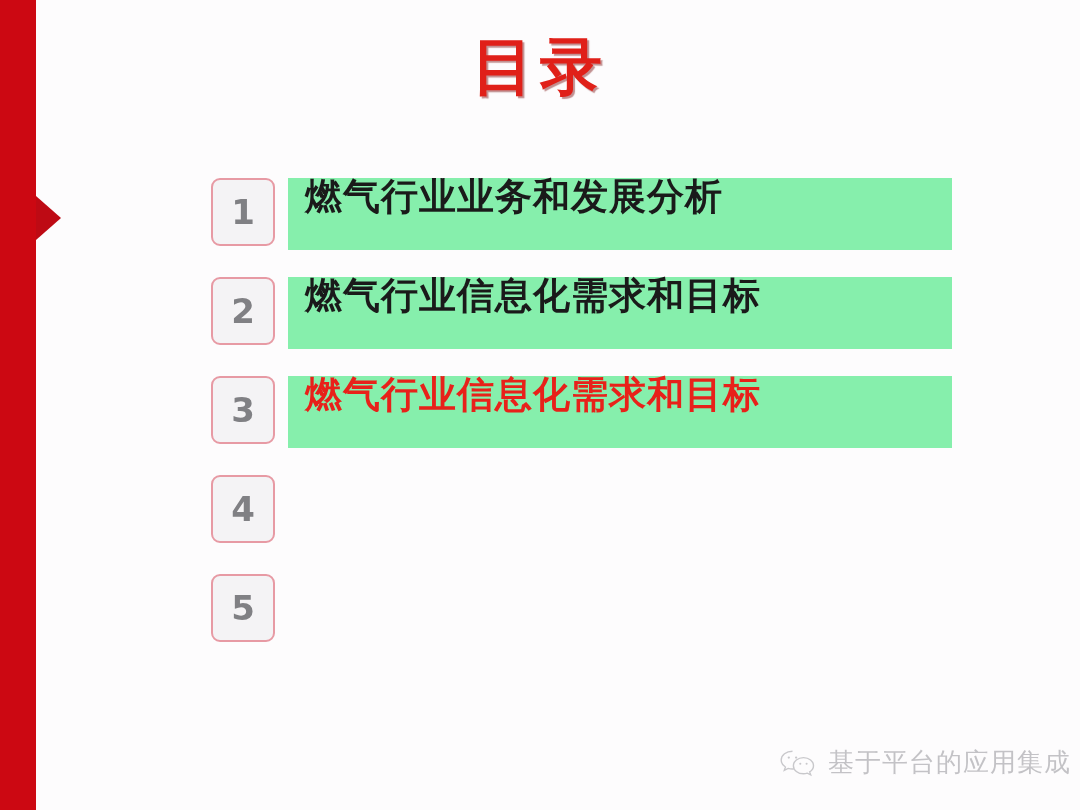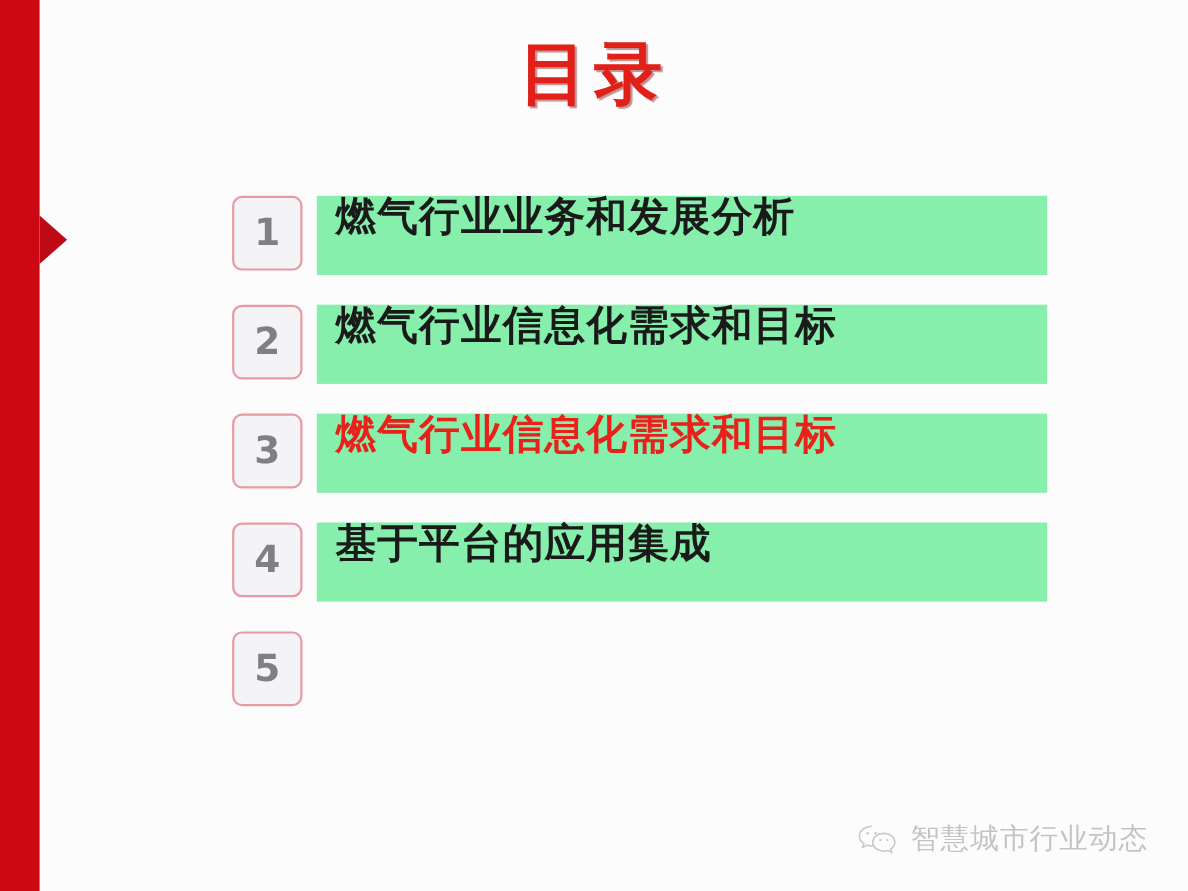--- a/index.html
+++ b/index.html
@@ -172,23 +172,20 @@
       <span class="toc-number">3</span>
     </div>
     <div class="toc-panel">
       <span class="toc-label">燃气行业信息化需求和目标</span>
     </div>
   </div>
 
   <div class="toc-item" id="toc-item-4">
     <div class="toc-number-box">
       <span class="toc-number">4</span>
-    </div>
-    <div class="toc-panel">
-      <span class="toc-label">基于平台的应用集成</span>
     </div>
   </div>
 
   <div class="toc-item" id="toc-item-5">
     <div class="toc-number-box">
       <span class="toc-number">5</span>
     </div>
   </div>
 
 </div>
@@ -199,14 +196,14 @@
       <path d="M14.5 3.2C8.2 3.2 3.2 7.2 3.2 12.1c0 2.8 1.6 5.3 4.2 6.9l-1.1 3.3 3.8-1.9c1.4 0.4 2.9 0.6 4.4 0.6 0.5 0 1 0 1.5-0.1"></path>
       <path d="M25.5 9.6c-5.6 0-10.1 3.6-10.1 8.1 0 4.5 4.5 8.1 10.1 8.1 1.3 0 2.6-0.2 3.8-0.6l3.4 1.7-1-3c2.3-1.5 3.8-3.7 3.8-6.2 0-4.5-4.5-8.1-10-8.1z"></path>
     </g>
     <g fill="#8A8A90">
       <circle cx="10.8" cy="9.6" r="1.15"></circle>
       <circle cx="18.1" cy="9.6" r="1.15"></circle>
       <circle cx="22.3" cy="15.7" r="1.05"></circle>
       <circle cx="28.6" cy="15.7" r="1.05"></circle>
     </g>
   </svg>
-  <span id="footer-watermark-label">智慧城市行业动态</span>
+  <span id="footer-watermark-label">基于平台的应用集成</span>
 </div>
 
 </body></html>

